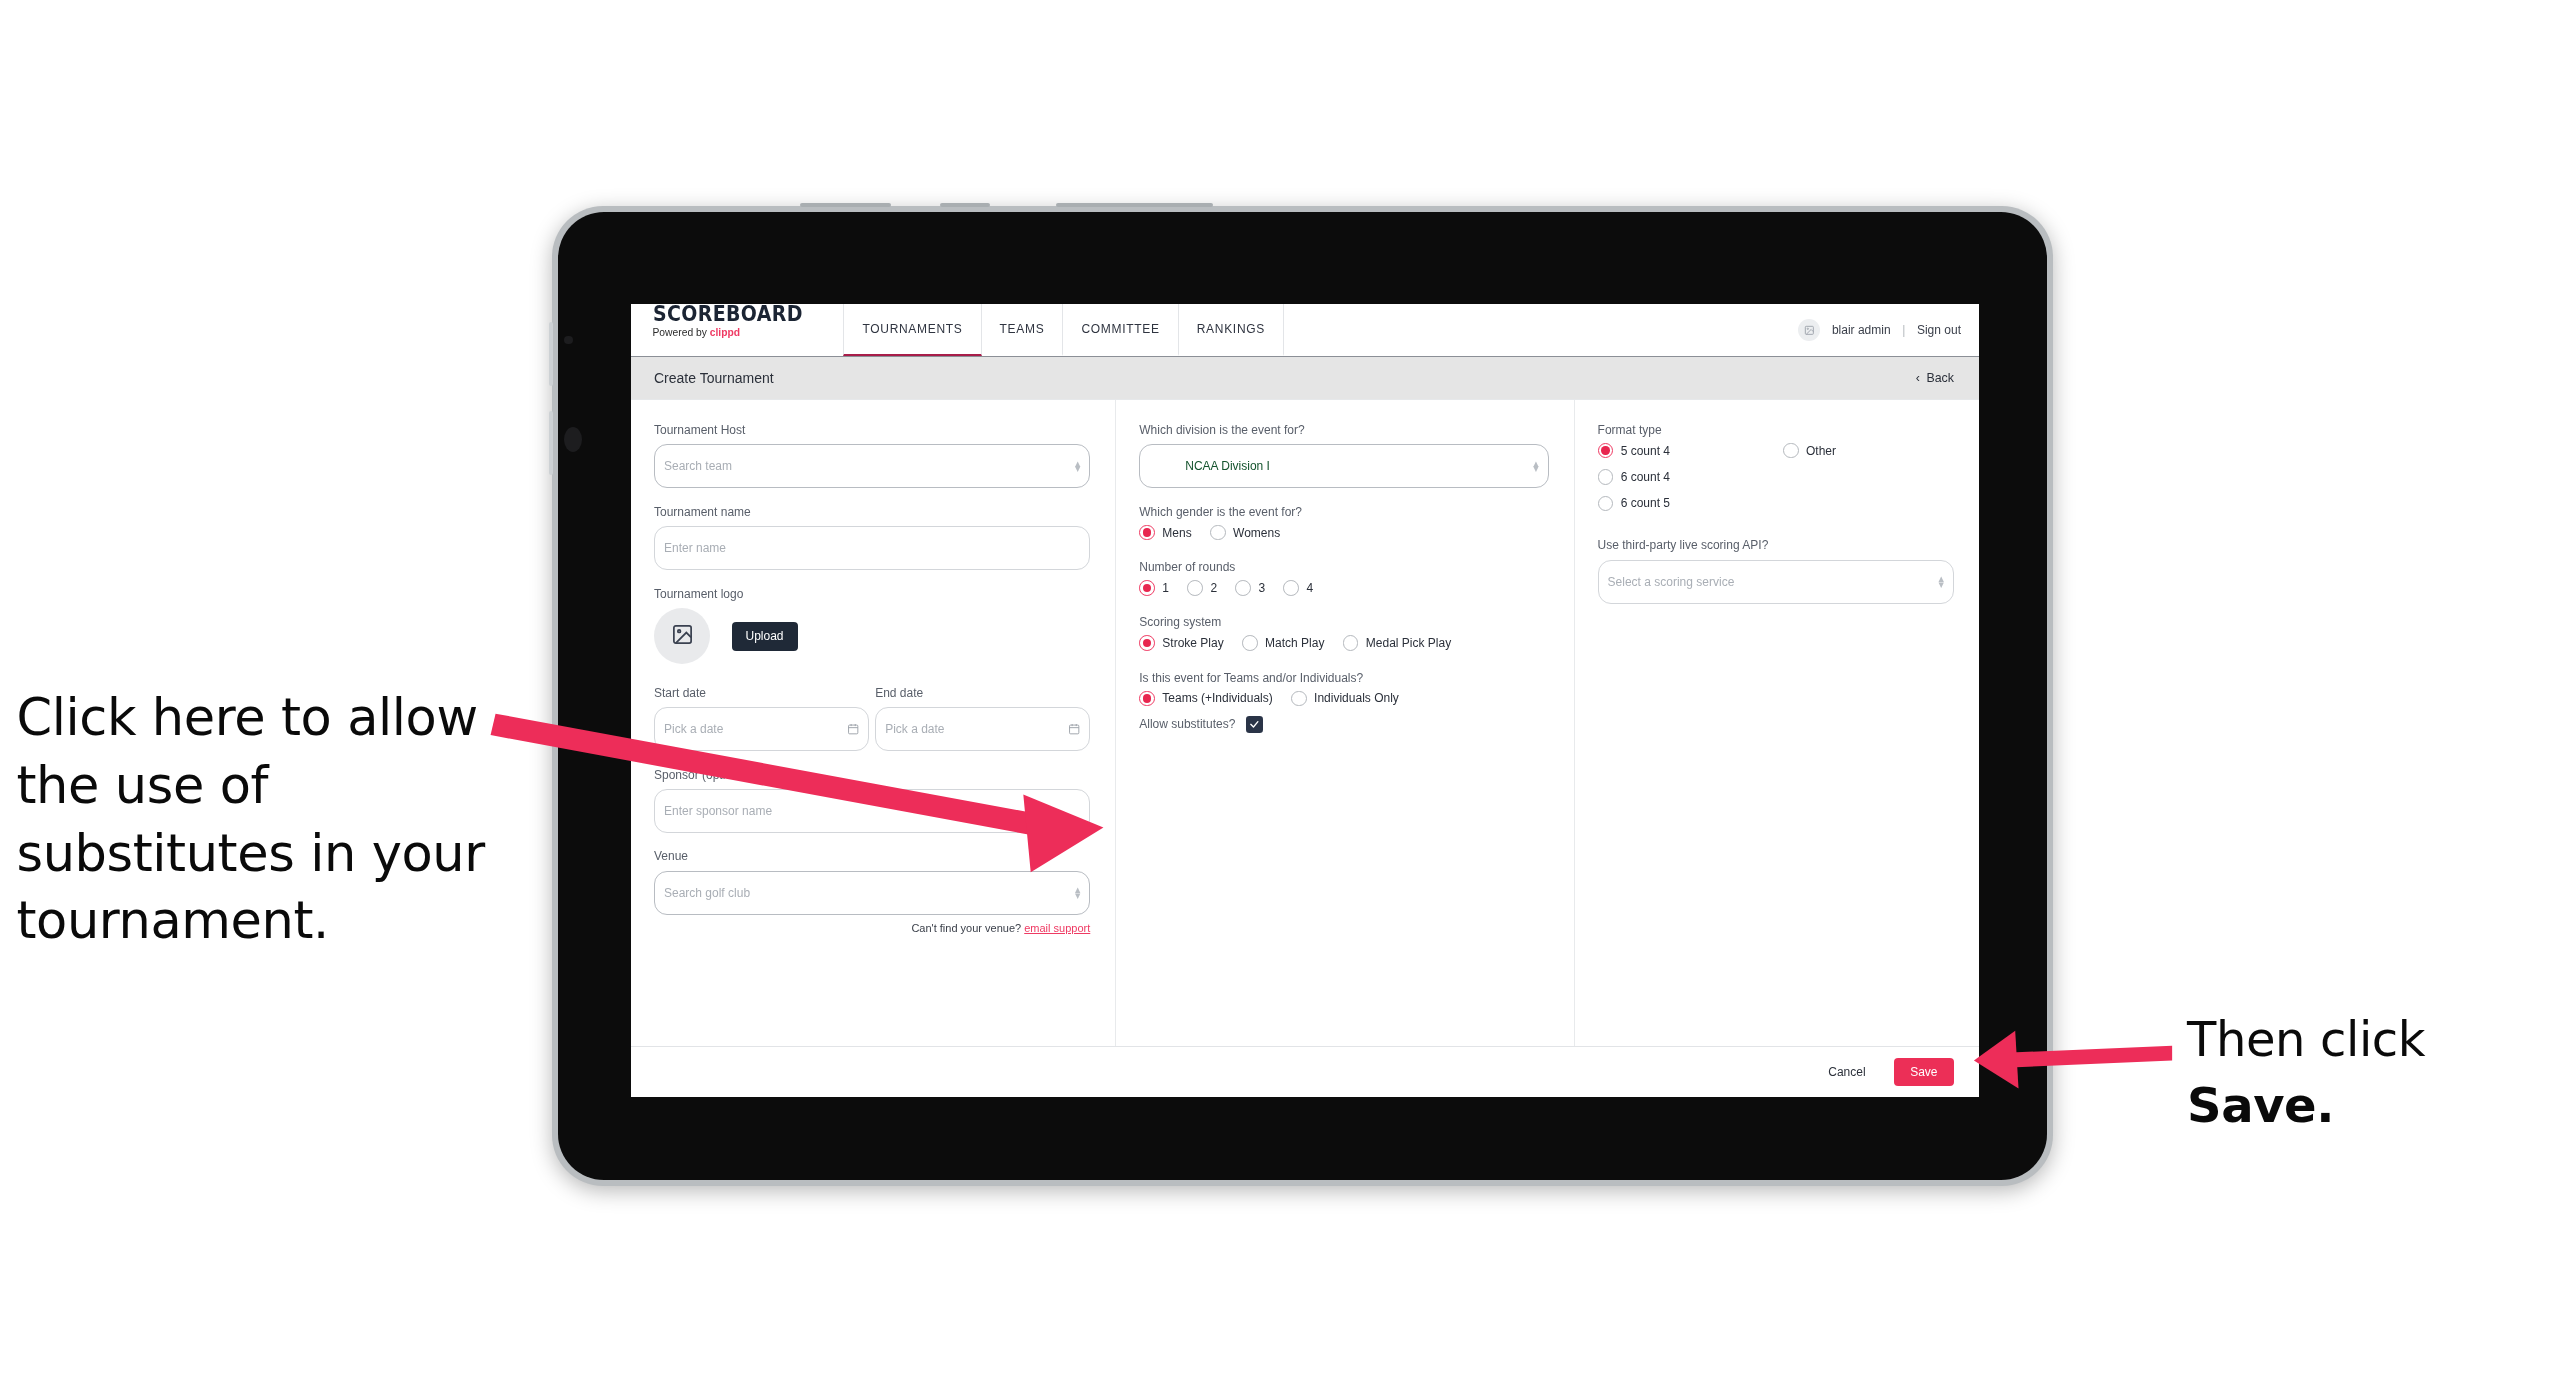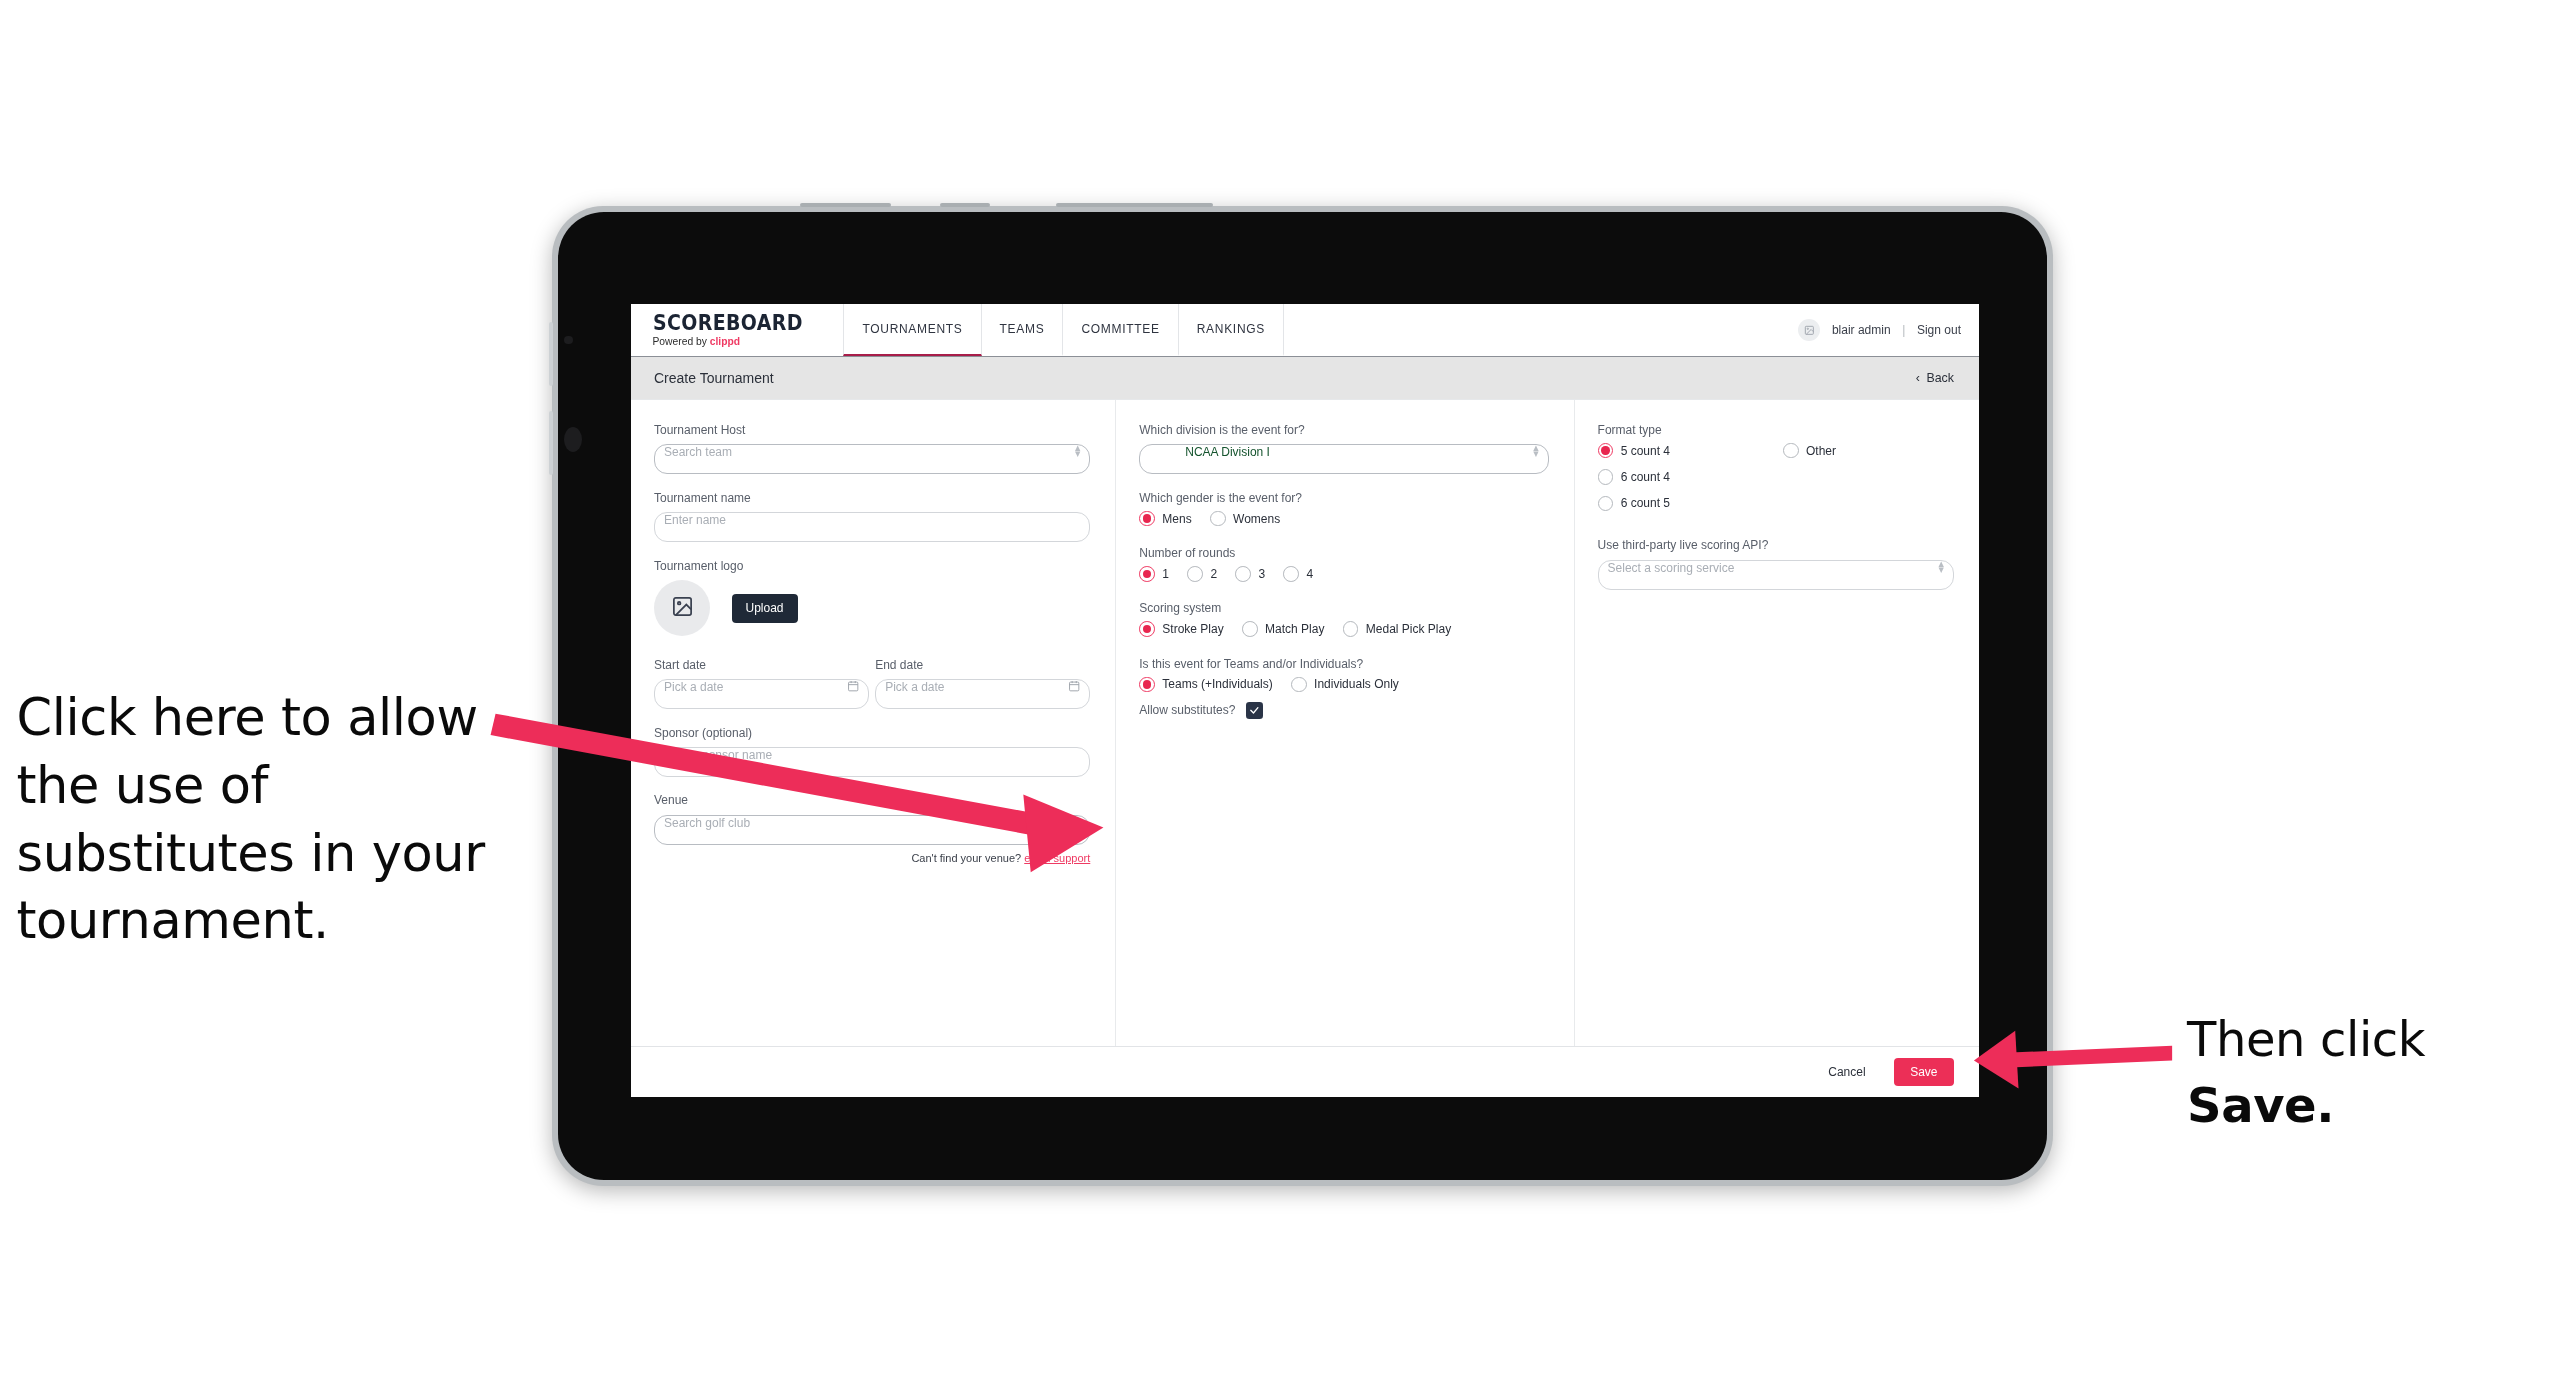--- a/index.html
+++ b/index.html
@@ -67,21 +67,21 @@
     display: flex; flex-direction: column;
     overflow: hidden;
   }
 
   
   .app-header {
     height: 53px; display: flex; align-items: stretch;
     border-bottom: 1.7px solid #8b8f96; background: #fff;
     padding-left: 21.5px; padding-right: 18px;
   }
-  .brand { display:flex; flex-direction: column; justify-content:center; padding-right: 28px; }
+  .brand { display:flex; flex-direction: column; padding-right: 28px; }
   .brand-name {
     font-family: "DejaVu Sans", sans-serif;
     font-weight: 700; font-size: 20.6px; letter-spacing: 0.4px;
     color: #1b2433; line-height: 1; transform: scaleX(0.92); transform-origin: left center;
   }
   .brand-sub { font-size: 10.3px; color: #2b2b2b; margin-top: 3.3px; line-height:1; }
   .brand-sub .clippd { color: #ef3a63; font-weight: 700; }
 
   .nav { display:flex; align-items: stretch; }
   .nav-item {
@@ -115,22 +115,22 @@
   .col { padding: 23px 25px 0 23px; }
   .col.c1 { width: 36%; border-right: 0.8px solid #e8eaec; }
   .col.c2 { width: 34%; border-right: 0.8px solid #e8eaec; }
   .col.c3 { width: 30%; }
 
   .field-label { font-size: 12px; color: #585e69; margin-bottom: 7.4px; }
   .field-label.tight { margin-bottom: 5.8px; }
   .gap { height: 16.5px; }
 
   .input {
-    width: 100%; height: 30px; border: 0.8px solid #b8bcc2; border-radius: 13px;
-    background:#fff; display:flex; padding: 0 9px;
+    width: 100%; height: 44px; border: 0.8px solid #b8bcc2; border-radius: 13px;
+    background:#fff; display:flex; align-items:center; padding: 0 9px;
     font-size: 12px; color: #a9aeb5; position: relative;
   }
   .input.thin { border-color: #d3d6da; }
   .input .spin {
     margin-left:auto; color:#b9bec4; font-size: 10.7px; line-height: 1;
     display:flex; flex-direction:column; align-items:center;
   }
   .input .spin span { display:block; height:5.8px; line-height:5.8px; }
   .cal-ico { margin-left:auto; color:#9aa0a7; display:flex; }
 

